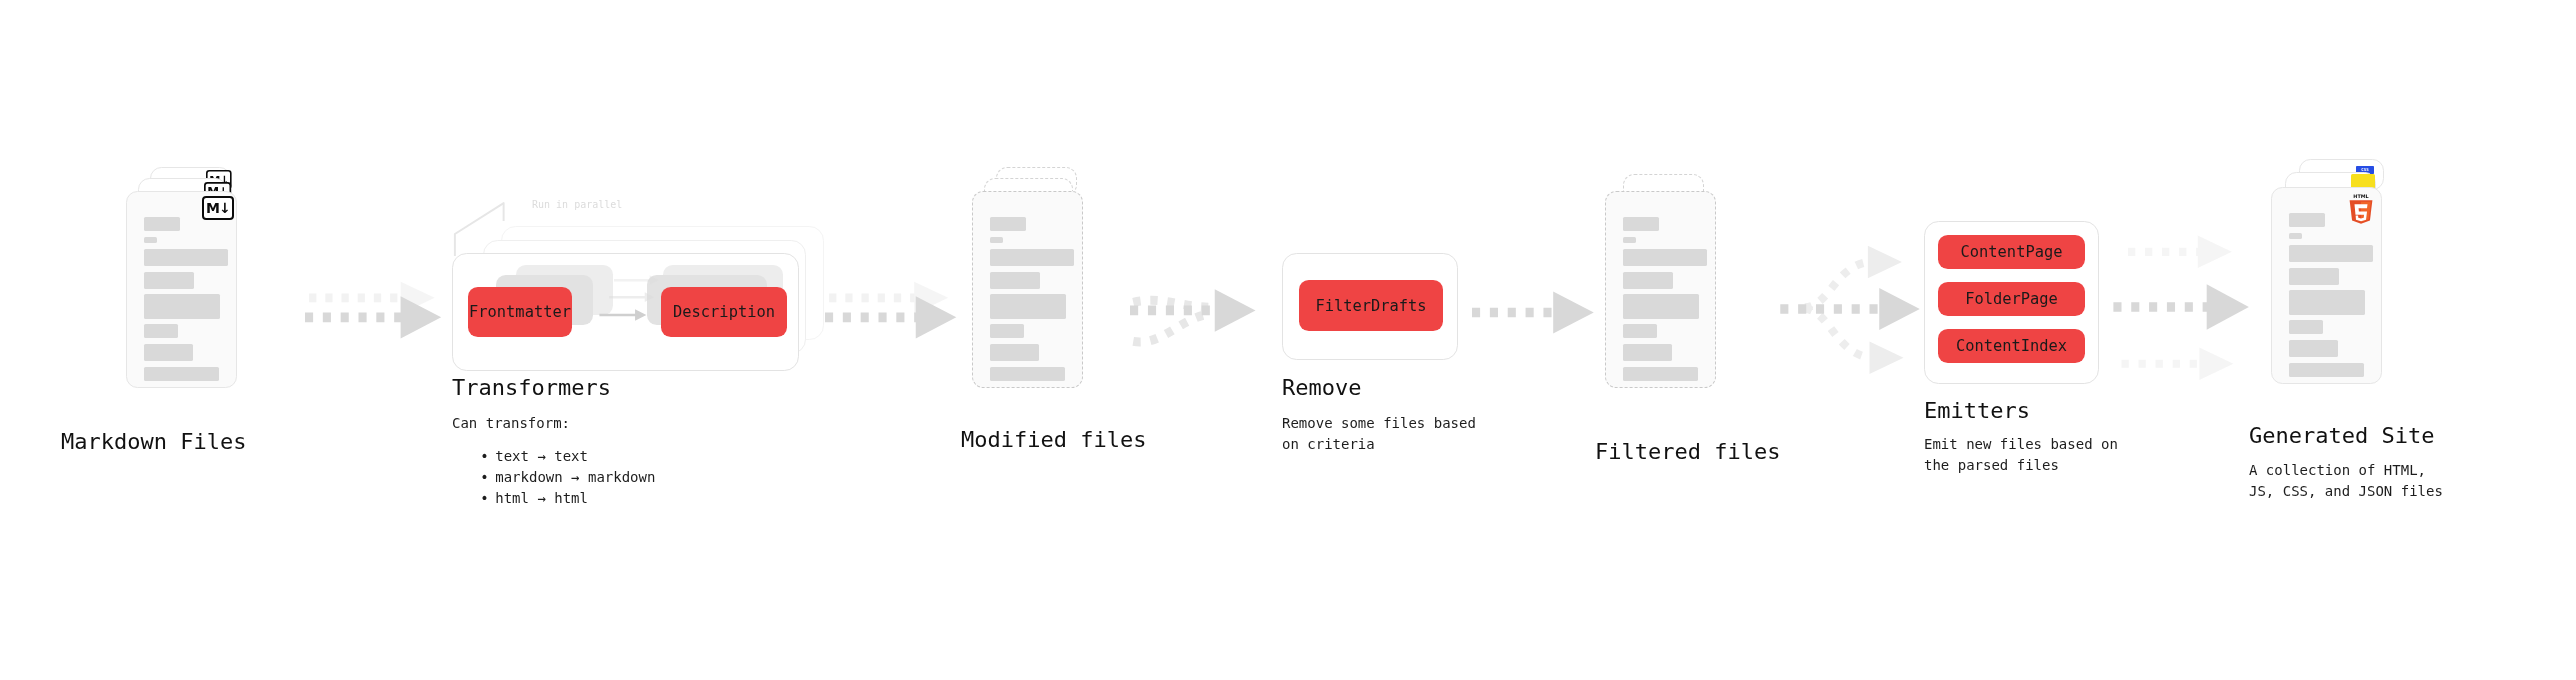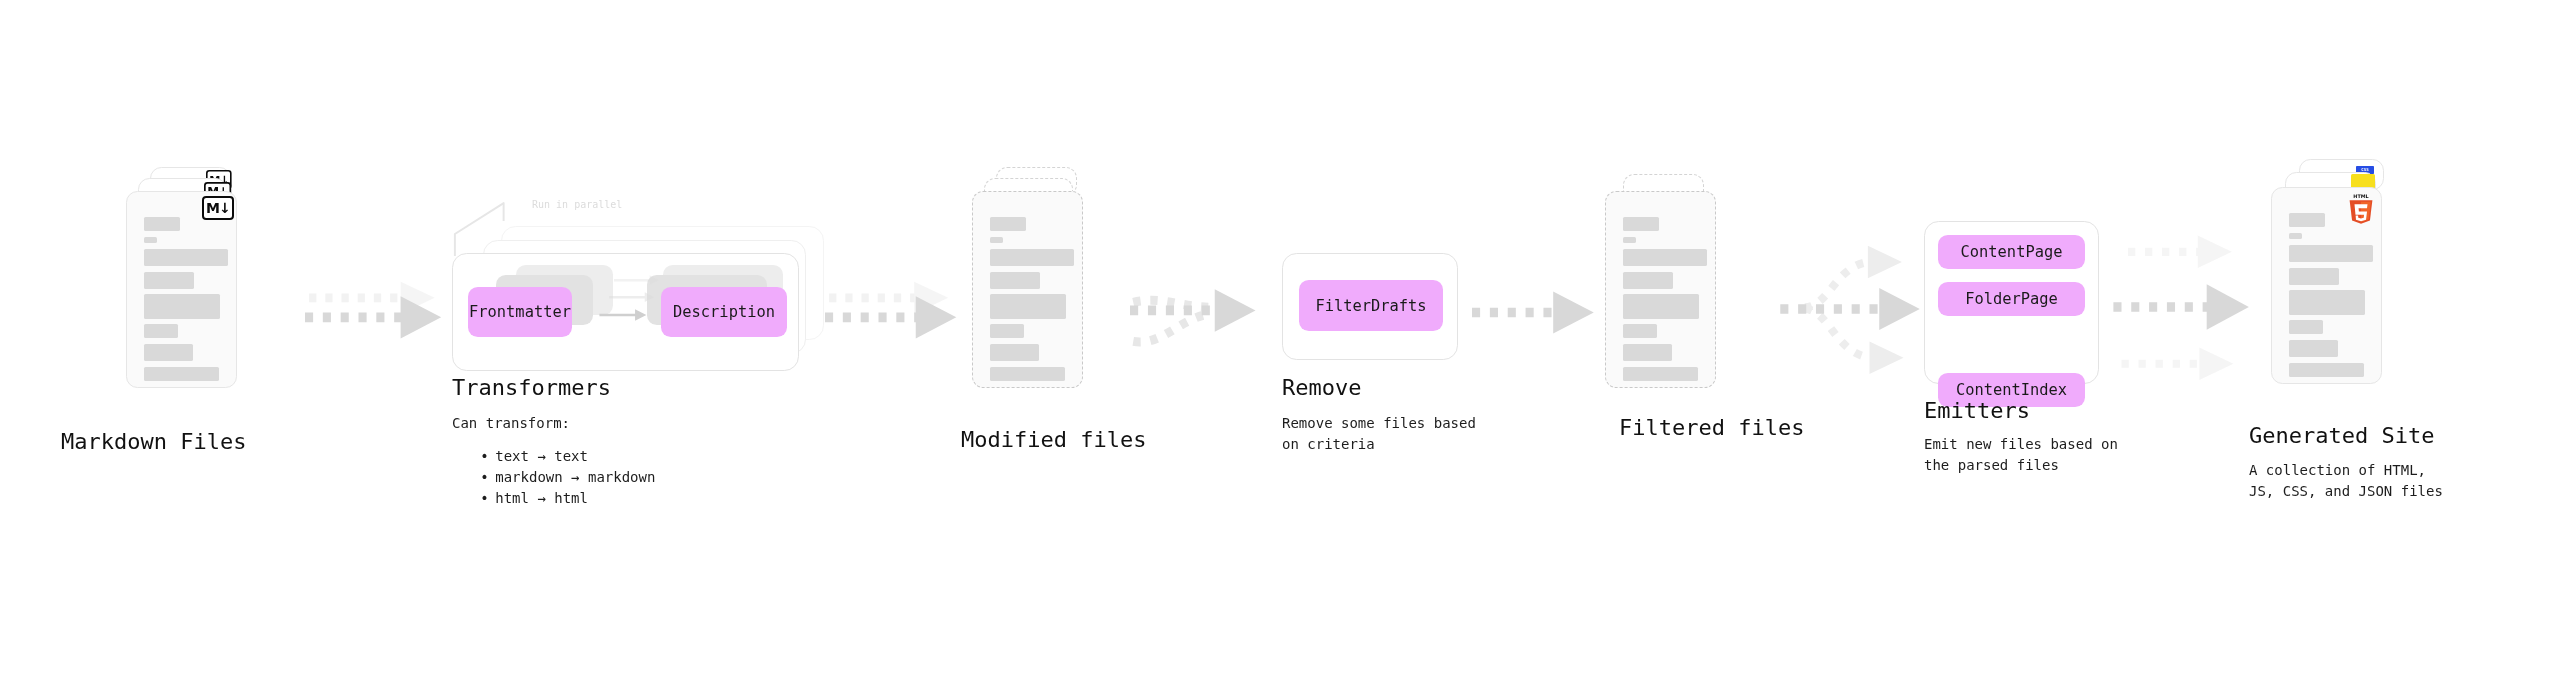--- a/index.html
+++ b/index.html
@@ -41,21 +41,21 @@
   
   .group{
     position:absolute;box-sizing:border-box;
     border:1.3px solid #e3e3e3;border-radius:14.6px;background:#ffffff;
   }
   .group.ghost1{border-color:#efefef;}
   .group.ghost2{border-color:#f4f4f4;}
 
   .chip{
     position:absolute;box-sizing:border-box;
-    background:#f0abfc;border-radius:9.8px;
+    background:#ef4444;border-radius:9.8px;
     display:flex;align-items:center;justify-content:center;
     font-size:15.4px;color:#1a1a1a;white-space:nowrap;
     font-family:"DejaVu Sans Mono","Liberation Mono",monospace;
   }
   .chip.g1{background:#e2e2e2;}
   .chip.g2{background:#ededed;}
 
   
   .title{
     position:absolute;font-size:22px;letter-spacing:0px;color:#111111;
@@ -214,38 +214,38 @@
       <div class="bar" style="width:43%;"></div>
       <div class="bar h-sm" style="width:16%;"></div>
       <div class="bar" style="width:100%;height:17px;"></div>
       <div class="bar" style="width:59%;height:17px;"></div>
       <div class="bar" style="width:90%;height:24.4px;"></div>
       <div class="bar" style="width:40%;"></div>
       <div class="bar" style="width:58%;height:17px;"></div>
       <div class="bar" style="width:89%;"></div>
     </div>
   </div>
-  <div class="title" style="left:1595px;top:415px;margin-left:24px;">Filtered files</div>
+  <div class="title" style="left:1595px;top:439px;">Filtered files</div>
 
   <svg style="left:1780px;top:236px;" width="179" height="146" viewBox="0 0 220 180">
 
     <path d="M30 88 C60 88 68 36 110 32" fill="none" stroke="#ededed" stroke-width="10" stroke-dasharray="9 12"></path>
     <polygon points="108,12 150,32 108,52" fill="#ededed"></polygon>
 
     <path d="M30 90 C60 90 68 146 112 150" fill="none" stroke="#ededed" stroke-width="10" stroke-dasharray="9 12"></path>
     <polygon points="110,130 152,150 110,170" fill="#ededed"></polygon>
 
     <line x1="0" y1="90" x2="130" y2="90" stroke="#d8d8d8" stroke-width="12" stroke-dasharray="10 12"></line>
     <polygon points="122,64 172,90 122,116" fill="#d8d8d8"></polygon>
   </svg>
 
   <div class="group" style="left:1924px;top:221px;width:175px;height:163px;"></div>
   <div class="chip" style="left:1938px;top:235px;width:147px;height:34px;">ContentPage</div>
   <div class="chip" style="left:1938px;top:282px;width:147px;height:34px;">FolderPage</div>
-  <div class="chip" style="left:1938px;top:329px;width:147px;height:34px;margin-top:44px;">ContentIndex</div>
+  <div class="chip" style="left:1938px;top:329px;width:147px;height:34px;">ContentIndex</div>
   <div class="title" style="left:1924px;top:398px;">Emitters</div>
   <div class="sub" style="left:1924px;top:434px;">Emit new files based on
 the parsed files</div>
 
   <svg style="left:2113px;top:234px;" width="163" height="146" viewBox="0 0 200 180">
     <g opacity="0.55">
       <line x1="18" y1="22" x2="108" y2="22" stroke="#ededed" stroke-width="10" stroke-dasharray="9 12"></line>
       <polygon points="104,2 146,22 104,42" fill="#ededed"></polygon>
     </g>
     <g>

